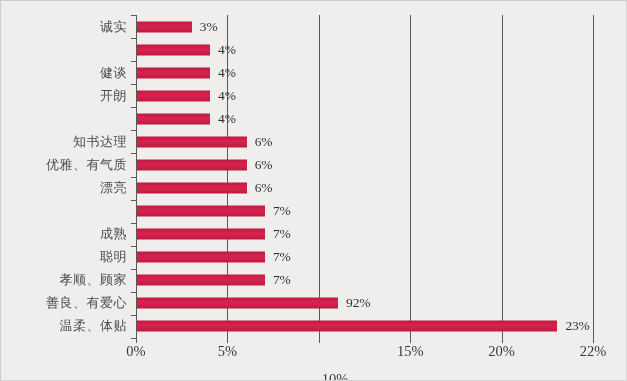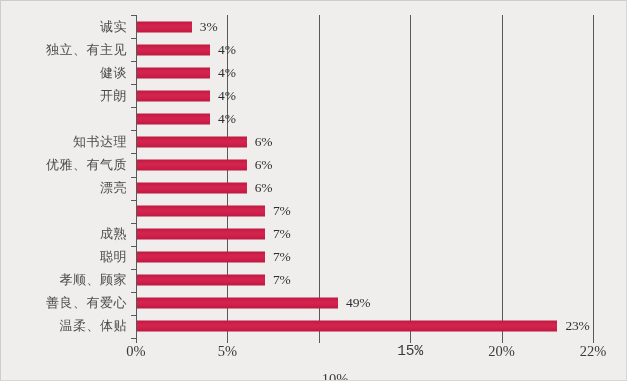--- a/index.html
+++ b/index.html
@@ -140,21 +140,20 @@
   }
 </style>
 </head>
 <body>
 
 <div id="chart-frame">
   <div id="chart-inner">
 
     <div id="cat-labels">
         <div class="cat-label-row" style="top: 0px; height: 23.0714px;">诚实</div>
-        <div class="cat-label-row" style="top: 23.0714px; height: 23.0714px;">独立、有主见</div>
         <div class="cat-label-row" style="top: 46.1429px; height: 23.0714px;">健谈</div>
         <div class="cat-label-row" style="top: 69.2143px; height: 23.0714px;">开朗</div>
         <div class="cat-label-row" style="top: 115.357px; height: 23.0714px;">知书达理</div>
         <div class="cat-label-row" style="top: 138.429px; height: 23.0714px;">优雅、有气质</div>
         <div class="cat-label-row" style="top: 161.5px; height: 23.0714px;">漂亮</div>
         <div class="cat-label-row" style="top: 207.643px; height: 23.0714px;">成熟</div>
         <div class="cat-label-row" style="top: 253.786px; height: 23.0714px;">孝顺、顾家</div>
         <div class="cat-label-row" style="top: 230.714px; height: 23.0714px;">聪明</div>
         <div class="cat-label-row" style="top: 276.857px; height: 23.0714px;">善良、有爱心</div>
         <div class="cat-label-row" style="top: 299.929px; height: 23.0714px;">温柔、体贴</div>
@@ -228,34 +227,34 @@
           <div class="bar-value" style="left: 136.96px;">7%</div>
         </div>
         <div class="tick-mark-y" style="top: 230.714px;"></div>
         <div class="bar-row" style="top: 253.786px; height: 23.0714px;">
           <div class="bar" title="孝顺、顾家 7%" style="width: 127.96px; background: linear-gradient(rgb(191, 26, 63) 0%, rgb(212, 36, 80) 40%, rgb(207, 31, 74) 70%, rgb(187, 26, 62) 100%);"></div>
           <div class="bar-value" style="left: 136.96px;">7%</div>
         </div>
         <div class="tick-mark-y" style="top: 253.786px;"></div>
         <div class="bar-row" style="top: 276.857px; height: 23.0714px;">
           <div class="bar" title="善良、有爱心 11%" style="width: 201.08px; background: linear-gradient(rgb(191, 26, 63) 0%, rgb(212, 36, 80) 40%, rgb(207, 31, 74) 70%, rgb(187, 26, 62) 100%);"></div>
-          <div class="bar-value" style="left: 210.08px;">49%</div>
+          <div class="bar-value" style="left: 210.08px;">92%</div>
         </div>
         <div class="tick-mark-y" style="top: 276.857px;"></div>
         <div class="bar-row" style="top: 299.929px; height: 23.0714px;">
           <div class="bar" title="温柔、体贴 23%" style="width: 420.44px; background: linear-gradient(rgb(191, 26, 63) 0%, rgb(212, 36, 80) 40%, rgb(207, 31, 74) 70%, rgb(187, 26, 62) 100%);"></div>
           <div class="bar-value" style="left: 429.44px;">23%</div>
         </div>
         <div class="tick-mark-y" style="top: 299.929px;"></div>
         <div class="tick-mark-y" style="top: 323px;"></div>
       </div>
 
     <div id="x-labels">
         <div class="x-label" style="left: 0px;">0%</div>
         <div class="x-label" style="left: 91.4px;">5%</div>
         <div class="x-label" style="left: 199px; margin-top: 28px;">10%</div>
-        <div class="x-label" style="left: 274.2px; font-family: Liberation Mono, monospace;">15%</div>
+        <div class="x-label" style="left: 274.2px;">15%</div>
         <div class="x-label" style="left: 365.6px;">20%</div>
         <div class="x-label" style="left: 457px;">22%</div>
       </div>
 
   </div>
 </div>
 
 </body></html>

